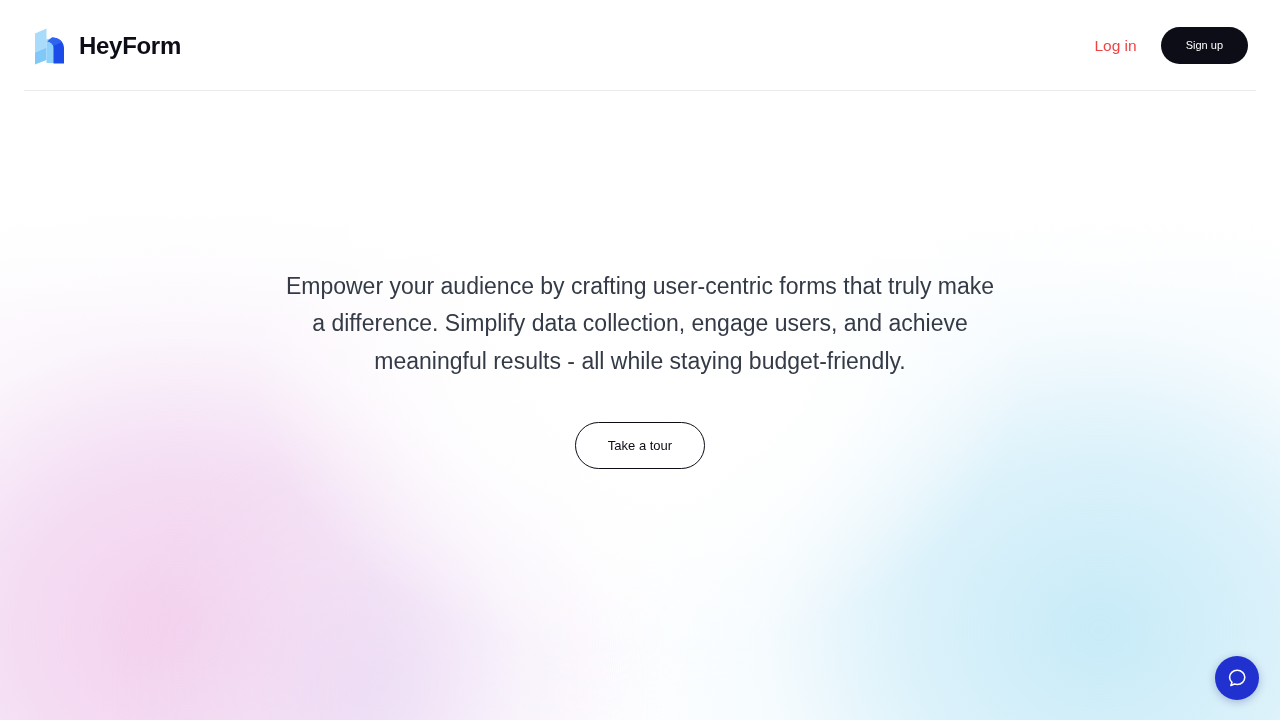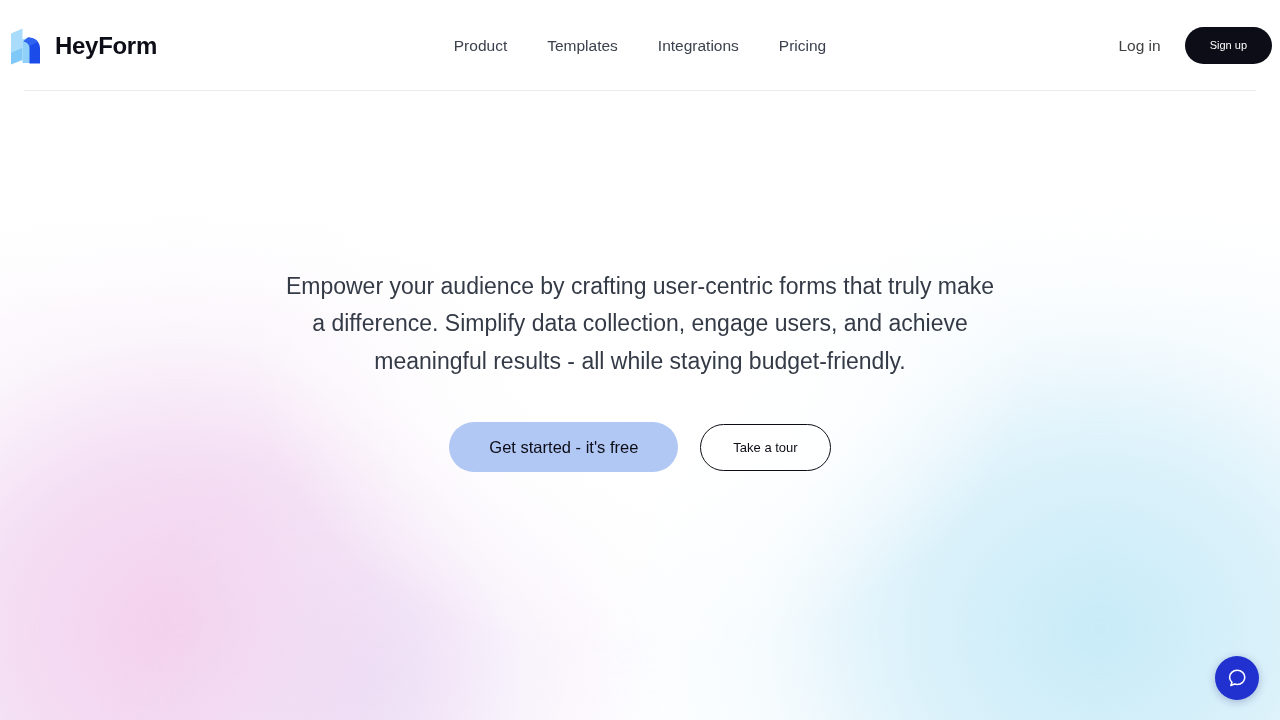--- a/index.html
+++ b/index.html
@@ -94,21 +94,21 @@
     width: 1280px;
     height: 720px;
   }
 
   
   header.site-header {
     position: relative;
     height: 91px;
     display: flex;
     align-items: center;
-    padding: 0 8px;
+    padding: 0 32px;
   }
   header.site-header::after {
     content: "";
     position: absolute;
     left: 24px;
     right: 24px;
     bottom: 0;
     height: 1px;
     background: #e9ecef;
   }
@@ -151,21 +151,21 @@
   }
 
   .header-actions {
     margin-left: auto;
     display: flex;
     align-items: center;
     gap: 22px;
   }
   .login-link {
     font-size: 15.5px;
-    color: #404040;
+    color: #ef4444;
     text-decoration: none;
     padding: 6px 2px;
     white-space: nowrap;
   }
   .signup-btn {
     background: #0c0d16;
     color: #ffffff;
     font-size: 11px;
     font-family: inherit;
     border: none;
@@ -269,37 +269,30 @@
           <path d="M3 6.5 L14.5 1.5 L14.5 20.5 L3 25.5 Z" fill="#A8DCFA"></path>
           <path d="M3 25.5 L14.5 20.5 L14.5 33 L3 37.5 Z" fill="#7FC8F8"></path>
           <path d="M14.5 12.5 C20 10.2 26 11.5 26 18 L26 36 L14.5 36 Z" fill="#8FD1F9"></path>
           <path d="M20 10.5 C27.5 10.5 32 15.2 32 21 L32 36.5 L21.5 36.5 L21.5 21 C21.5 17 19 14.5 15.5 14.5 Z" fill="#1B4BE8"></path>
           <path d="M20 10.5 C24 10.5 27.5 12.2 29.8 15 L21.5 19 C20.2 16.6 18 15 15.5 14.5 Z" fill="#2F63F2"></path>
         </svg>
       </span>
       <span class="brand-name">HeyForm</span>
     </a>
 
-    <nav class="main-nav">
-      <a href="#">Product</a>
-      <a href="#">Templates</a>
-      <a href="#">Integrations</a>
-      <a href="#">Pricing</a>
-    </nav>
 
     <div class="header-actions">
       <a class="login-link" href="#">Log in</a>
       <button class="signup-btn" type="button">Sign up</button>
     </div>
   </header>
 
   <main class="hero">
     <p class="hero-sub">Empower your audience by crafting user-centric forms that truly make a difference. Simplify data collection, engage users, and achieve meaningful results - all while staying budget-friendly.</p>
     <div class="hero-ctas">
-      <button class="btn-primary" type="button">Get started - it's free</button>
       <button class="btn-secondary" type="button">Take a tour</button>
     </div>
   </main>
 
   <button class="chat-fab" type="button">
     <span>
       <svg width="22" height="22" viewBox="0 0 24 24" fill="none" xmlns="http://www.w3.org/2000/svg" aria-hidden="true">
         <path d="M12.2 3.6c4.7 0 8.3 3.4 8.3 7.7s-3.6 7.7-8.3 7.7c-1.0 0-2.0-.15-2.9-.45l-4.0 1.55 1.25-3.4c-1.65-1.4-2.65-3.35-2.65-5.4 0-4.3 3.6-7.7 8.3-7.7z" stroke="#ffffff" stroke-width="1.7" stroke-linejoin="round" stroke-linecap="round" fill="none"></path>
       </svg>
     </span>

